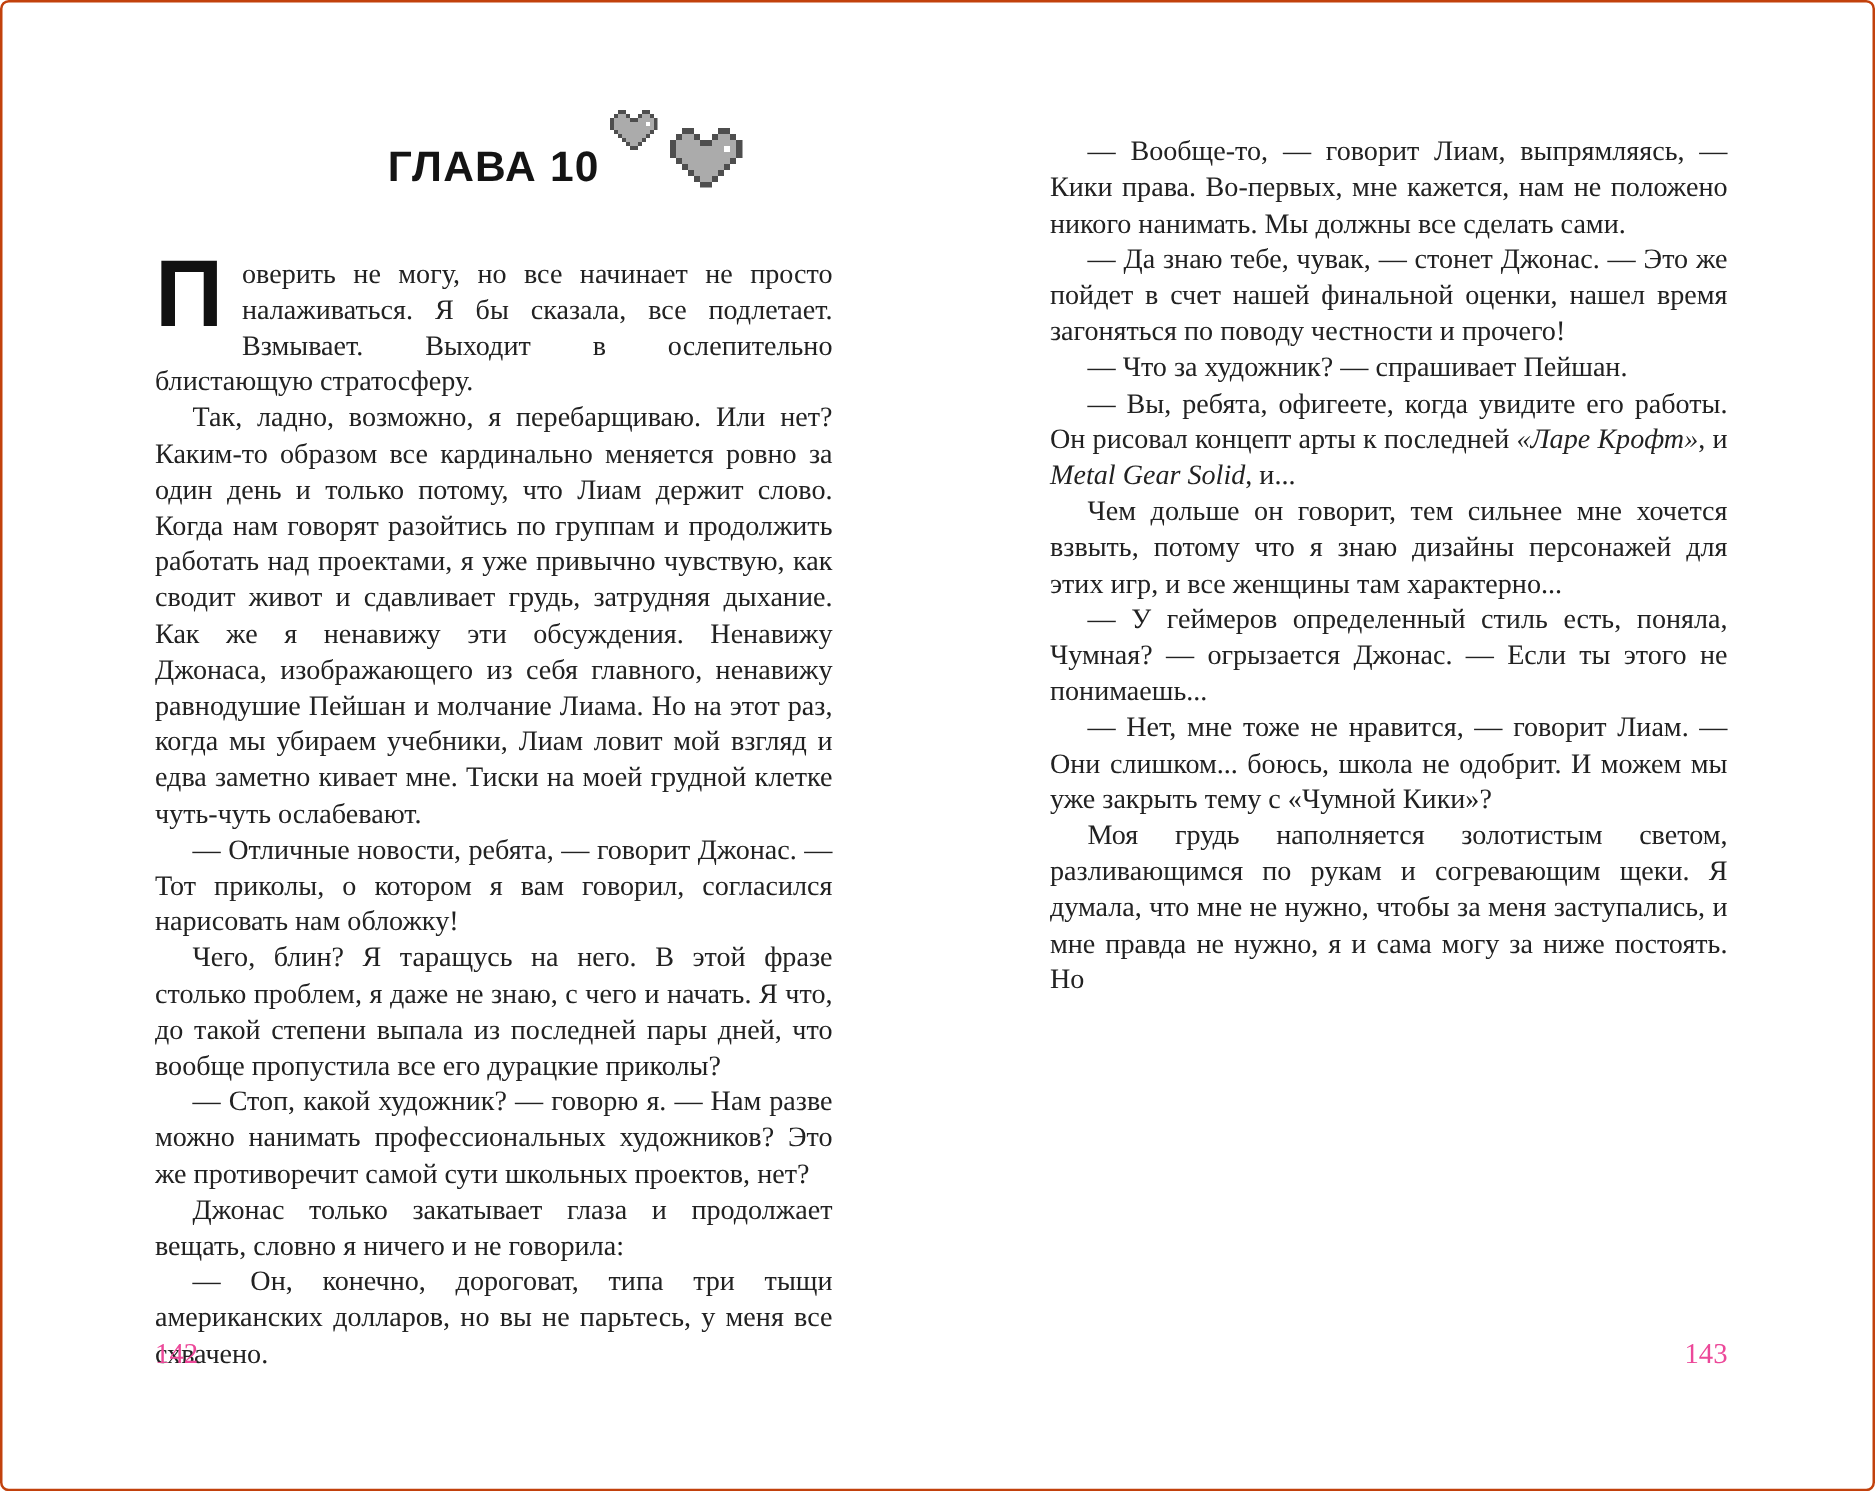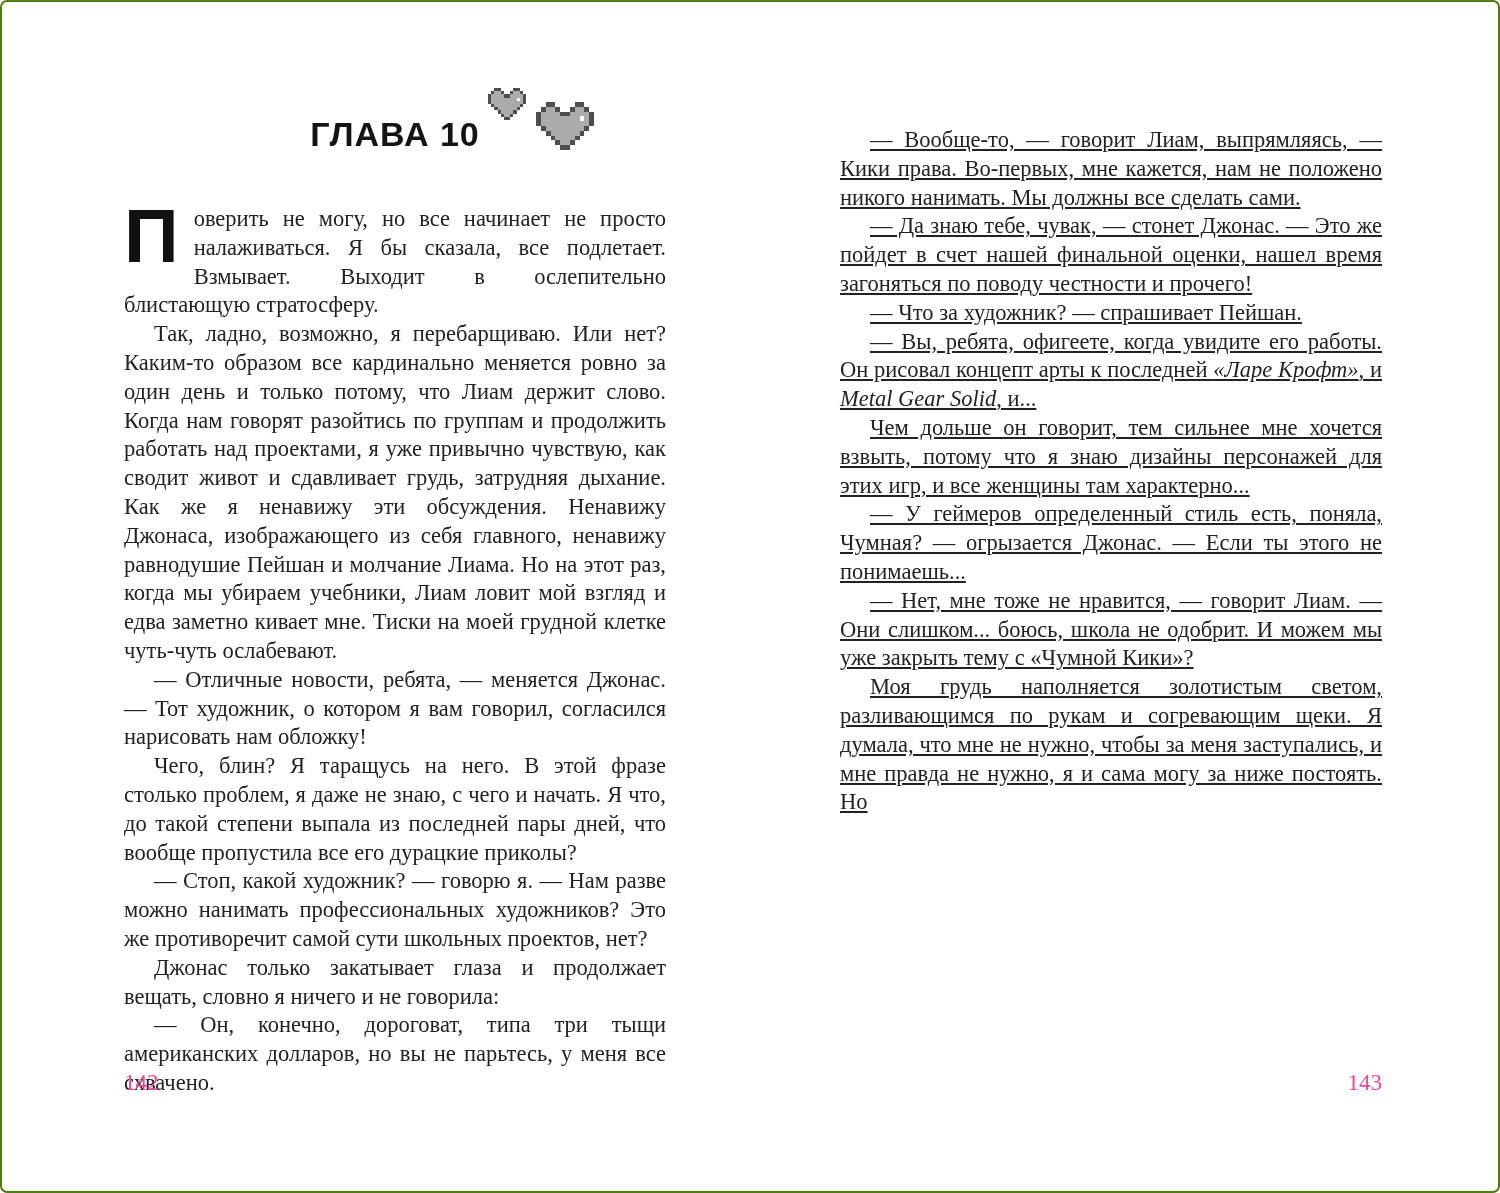--- a/index.html
+++ b/index.html
@@ -6,21 +6,21 @@
   body {
     width: 1500px; height: 1193px;
     background: #ffffff;
     position: relative;
     overflow: hidden;
     font-family: "Liberation Serif", "DejaVu Serif", serif;
     color: #222222;
   }
   .sheet {
     position: absolute; inset: 0;
-    border: 2px solid #4d7c0f;
+    border: 2px solid #c2410c;
     border-radius: 7px;
     box-sizing: border-box;
     background: #ffffff;
   }
   .page { position: absolute; top: 0; height: 1193px; }
   .page-left  { left: 122px; width: 542px; }
   .page-right { left: 838px; width: 542px; }
 
   .chapter-title {
     position: absolute; top: 112px; left: 0; width: 100%;
@@ -39,21 +39,21 @@
 
   .body-text {
     position: absolute; left: 0; width: 100%;
     font-size: 22.5px;
     line-height: 28.8px;
     text-align: justify;
     hyphens: auto;
     -webkit-hyphens: auto;
   }
   .page-left  .body-text { top: 203px; }
-  .page-right .body-text { top: 124px; text-decoration: underline; }
+  .page-right .body-text { top: 105px; }
 
   .para { margin: 0; text-indent: 30px; }
   .para.first { text-indent: 0; }
   .para em { font-style: italic; }
 
   .dropcap {
     float: left;
     font-family: "Liberation Sans", "DejaVu Sans", sans-serif;
     font-weight: 700;
     font-size: 76px;
@@ -240,21 +240,21 @@
           <rect x="6" y="8" width="1" height="1" fill="#ababab"></rect>
           <rect x="7" y="8" width="1" height="1" fill="#4e4e4e"></rect>
           <rect x="5" y="9" width="1" height="1" fill="#4e4e4e"></rect>
           <rect x="6" y="9" width="1" height="1" fill="#4e4e4e"></rect>
         </svg>
     </span>
 
     <div class="body-text" id="left-body">
         <p class="para first"><span class="dropcap">П</span><span>оверить не могу, но все начинает не просто налаживаться. Я бы сказала, все подлетает. Взмывает. Выходит в ослепительно блистающую стратосферу.</span></p>
         <p class="para"><span>Так, ладно, возможно, я перебарщиваю. Или нет? Каким-то образом все кардинально меняется ровно за один день и только потому, что Лиам держит слово. Когда нам говорят разойтись по группам и продолжить работать над проектами, я уже привычно чувствую, как сводит живот и сдавливает грудь, затрудняя дыхание. Как же я ненавижу эти обсуждения. Ненавижу Джонаса, изображающего из себя главного, ненавижу равнодушие Пейшан и молчание Лиама. Но на этот раз, когда мы убираем учебники, Лиам ловит мой взгляд и едва заметно кивает мне. Тиски на моей грудной клетке чуть-чуть ослабевают.</span></p>
-        <p class="para"><span>— Отличные новости, ребята, — меняется Джонас. — Тот художник, о котором я вам говорил, согласился нарисовать нам обложку!</span></p>
+        <p class="para"><span>— Отличные новости, ребята, — говорит Джонас. — Тот приколы, о котором я вам говорил, согласился нарисовать нам обложку!</span></p>
         <p class="para"><span>Чего, блин? Я таращусь на него. В этой фразе столько проблем, я даже не знаю, с чего и начать. Я что, до такой степени выпала из последней пары дней, что вообще пропустила все его дурацкие приколы?</span></p>
         <p class="para"><span>— Стоп, какой художник? — говорю я. — Нам разве можно нанимать профессиональных художников? Это же противоречит самой сути школьных проектов, нет?</span></p>
         <p class="para"><span>Джонас только закатывает глаза и продолжает вещать, словно я ничего и не говорила:</span></p>
         <p class="para"><span>— Он, конечно, дороговат, типа три тыщи американских долларов, но вы не парьтесь, у меня все схвачено.</span></p>
       </div>
 
     <div class="page-number pn-left">142</div>
   </section>
 
   <section class="page page-right">

